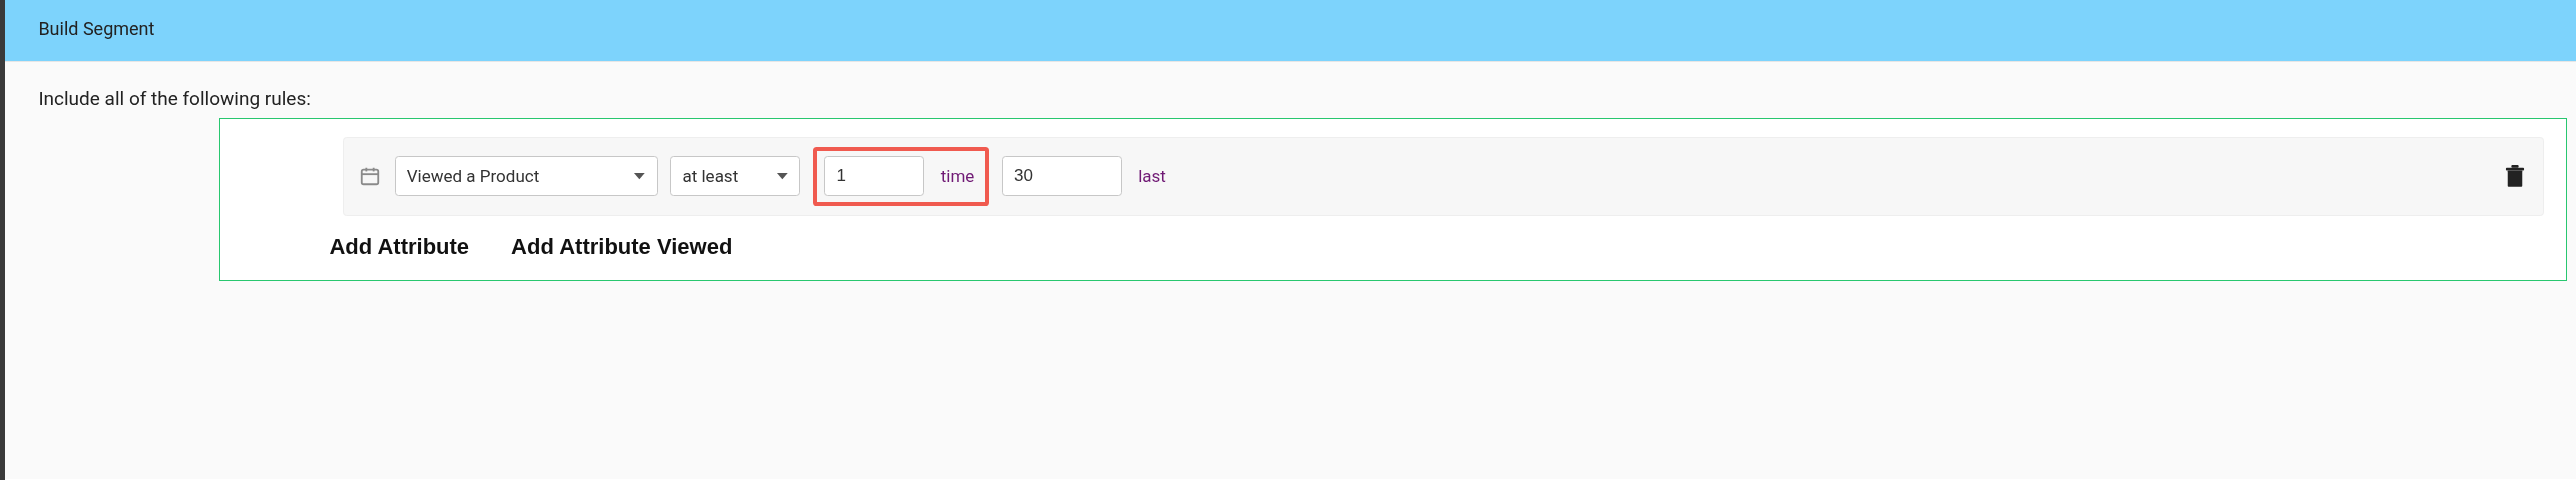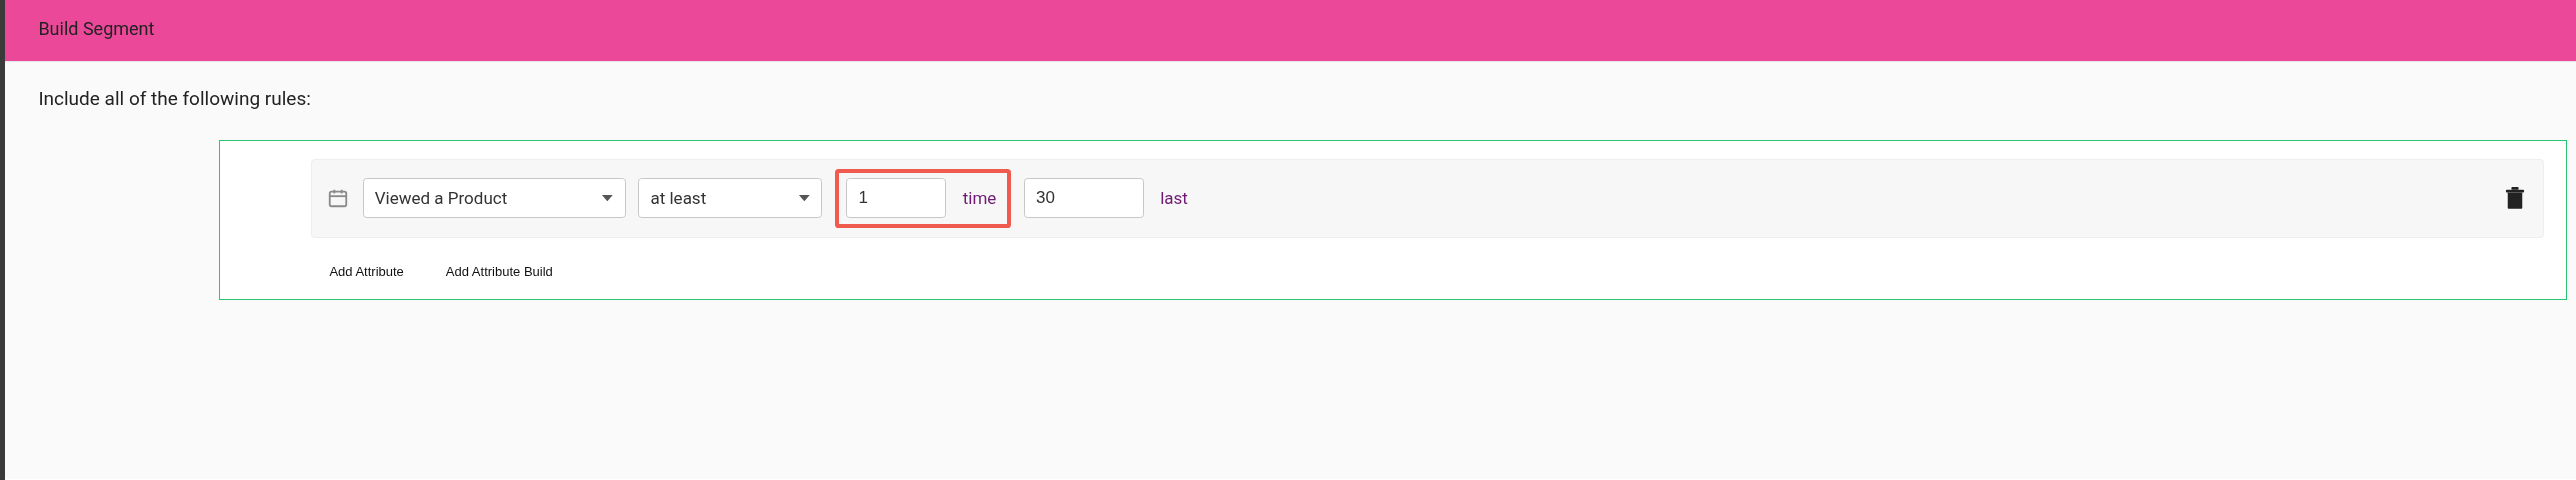--- a/index.html
+++ b/index.html
@@ -15,54 +15,55 @@
       width: 5.4px;
       height: 480px;
       background: #3a3a3a;
     }
     .page {
       margin-left: 5.4px;
       width: 2571px;
     }
     .header {
       padding: 18px 33px 22px 33px;
-      background: #ec4899;
+      background: #7dd3fc;
       border-bottom: 0.9px solid #e6e6e6;
     }
     .page-title {
       font-size: 18px;
       font-weight: 400;
       color: #222;
     }
     .body {
       background: #fafafa;
       padding: 25px 33px 54px 33px;
       min-height: 417px;
     }
     .rules-intro {
       font-size: 19px;
       font-weight: 400;
       color: #222;
-      margin-bottom: 30px;
+      margin-bottom: 8px;
     }
     .rule-box {
       margin-left: 181px;
       width: 2348px;
       border: 1.8px solid #28c76f;
       background: #fff;
       padding: 18px 22px 20px 91px;
     }
     .rule-row {
       display: flex;
       align-items: center;
       background: #f7f7f7;
       border: 0.9px solid #eee;
       border-radius: 3.6px;
       padding: 9px 12.7px;
       gap: 12.7px;
+      margin-left: 32px;
     }
     .calendar-icon {
       width: 25px; height: 25px;
       flex: none;
       display: flex; align-items: center; justify-content: center;
     }
     .calendar-icon svg { display: block; }
     .select {
       display: flex;
       align-items: center;
@@ -71,21 +72,21 @@
       border: 0.9px solid #c7c7c7;
       border-radius: 3.6px;
       height: 40px;
       padding: 0 11px;
       cursor: pointer;
       color: #333;
     }
     .select .caret { margin-left: 9px; }
     .caret svg { display: block; }
     .sel-event  { width: 263px; }
-    .sel-freq   { width: 184px; }
+    .sel-freq   { width: 130px; }
     .sel-window { width: 218px; }
     .num-input {
       background: #fff;
       border: 0.9px solid #c7c7c7;
       border-radius: 3.6px;
       height: 40px;
       padding: 0 11px;
       font-size: 17px;
       color: #333;
     }
@@ -116,24 +117,23 @@
       display: flex;
       gap: 42px;
       padding: 18px 0 0 18px;
       font-weight: 600;
       font-size: 17px;
     }
     .text-btn {
       background: transparent;
       border: none;
       color: #111;
-      font-weight: 400;
-      font-size: 13px;
+      font-weight: 700;
+      font-size: 22px;
       cursor: pointer;
-      margin-top: 8px;
     }
   </style>
 </head>
 <body>
 
 <div class="sidebar-edge"></div>
 
 <div class="page">
 
   <div class="header">
@@ -194,21 +194,21 @@
               <rect x="1" y="3" width="20" height="3" rx="1" fill="#222"></rect>
               <rect x="7" y="0" width="8" height="3" rx="1" fill="#222"></rect>
             </svg>
           </span>
         </button>
 
       </div>
 
       <div class="actions-row">
         <button class="text-btn">Add Attribute</button>
-        <button class="text-btn">Add Attribute Build</button>
+        <button class="text-btn">Add Attribute Viewed</button>
       </div>
 
     </div>
 
   </div>
 
 </div>
 
 
 </body></html>

